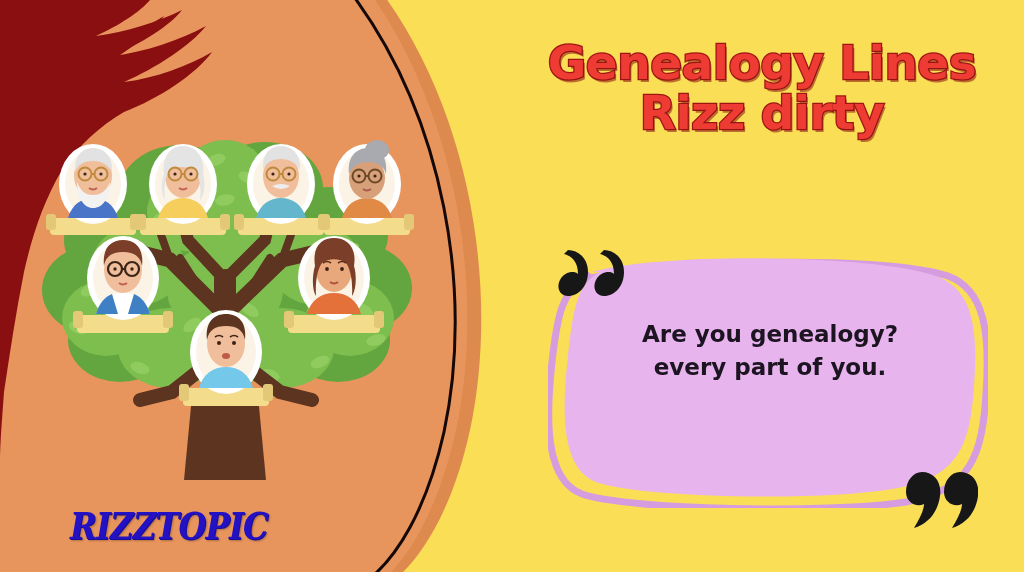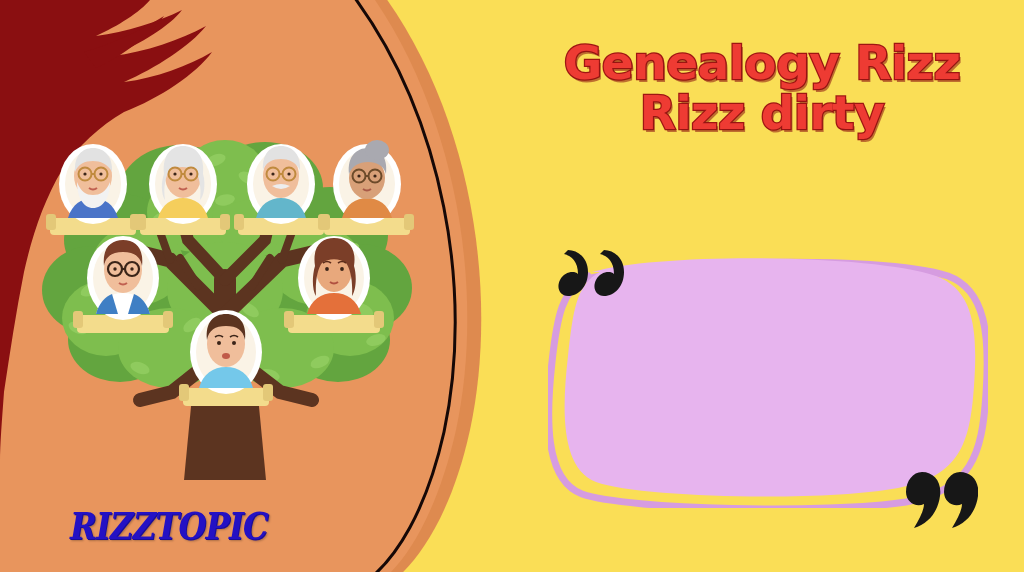--- a/index.html
+++ b/index.html
@@ -343,35 +343,37 @@
           <path d="M210,237 Q214,234 218,237" stroke="#3A2418" stroke-width="1.6" fill="none"></path>
           <ellipse cx="206" cy="256" rx="4" ry="3" fill="#C05A48"></ellipse>
         </g>
       </g>
     </svg>
   </div>
 
   <div id="brand">RIZZTOPIC</div>
 
   <div id="title">
-    <span class="line">Genealogy Rizz</span>
+    <span class="line">Genealogy Lines</span>
     <span class="line">Rizz dirty</span>
   </div>
 
   <svg id="quote-card" viewBox="0 0 440 250">
     <path fill="none" stroke="#D69CE0" stroke-width="7" stroke-linecap="round" d="M28,24 C96,2 330,-4 400,18 C438,32 442,78 438,136 C434,196 424,232 358,244 C280,256 80,252 34,236 C-4,222 -2,158 4,104 C9,58 14,32 40,18"></path>
     <path fill="#E7B4EE" d="M44,14 C112,-6 324,-4 388,18 C426,32 430,72 426,128 C422,186 412,218 350,230 C276,244 92,240 48,224 C12,210 14,150 20,98 C25,54 28,26 52,14 Z"></path>
   </svg>
 
   <svg class="qmark" id="quote-open" width="72" height="56" viewBox="0 0 72 56">
     <path fill="#171717" d="M10,2 C20,2 30,10 30,24 C30,38 21,48 10,48 C2,48 -2,40 2,32 C6,24 16,22 20,26 C20,14 14,8 6,6 Z"></path>
     <path fill="#171717" d="M46,2 C56,2 66,10 66,24 C66,38 57,48 46,48 C38,48 34,40 38,32 C42,24 52,22 56,26 C56,14 50,8 42,6 Z"></path>
   </svg>
 
   <svg class="qmark" id="quote-close" width="78" height="62" viewBox="0 0 78 62">
     <path fill="#171717" d="M22,4 C34,4 42,14 40,28 C38,44 28,56 14,60 C20,50 24,42 24,36 C16,40 6,34 6,24 C6,13 13,4 22,4 Z"></path>
     <path fill="#171717" d="M60,4 C72,4 80,14 78,28 C76,44 66,56 52,60 C58,50 62,42 62,36 C54,40 44,34 44,24 C44,13 51,4 60,4 Z"></path>
   </svg>
 
   <div id="quote-text">
+    <span class="line">Are you genealogy?</span>
+    <span class="line">every part of you.</span>
   </div>
 
 </div>
 
 </body></html>

